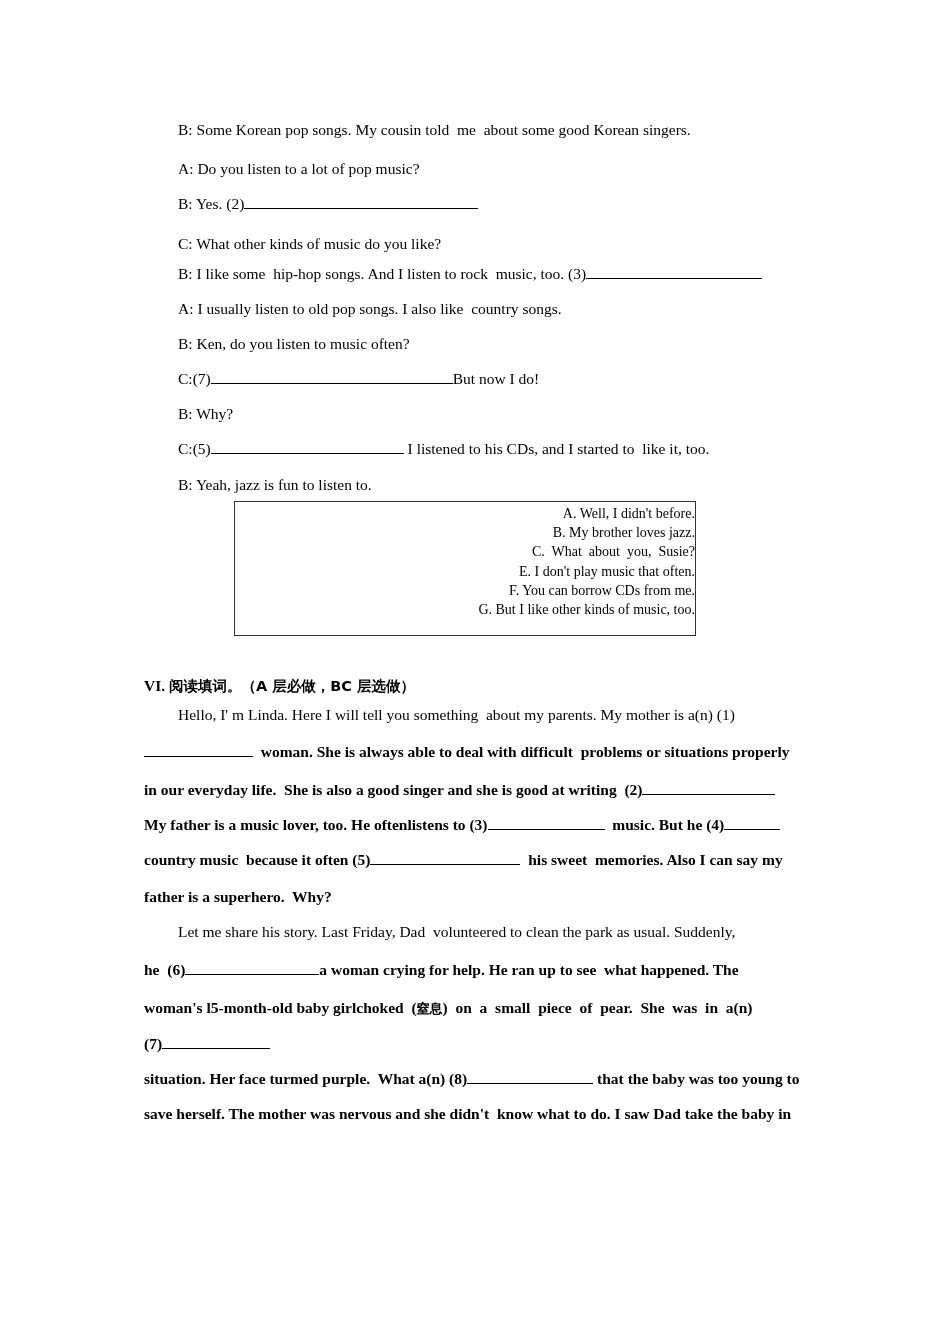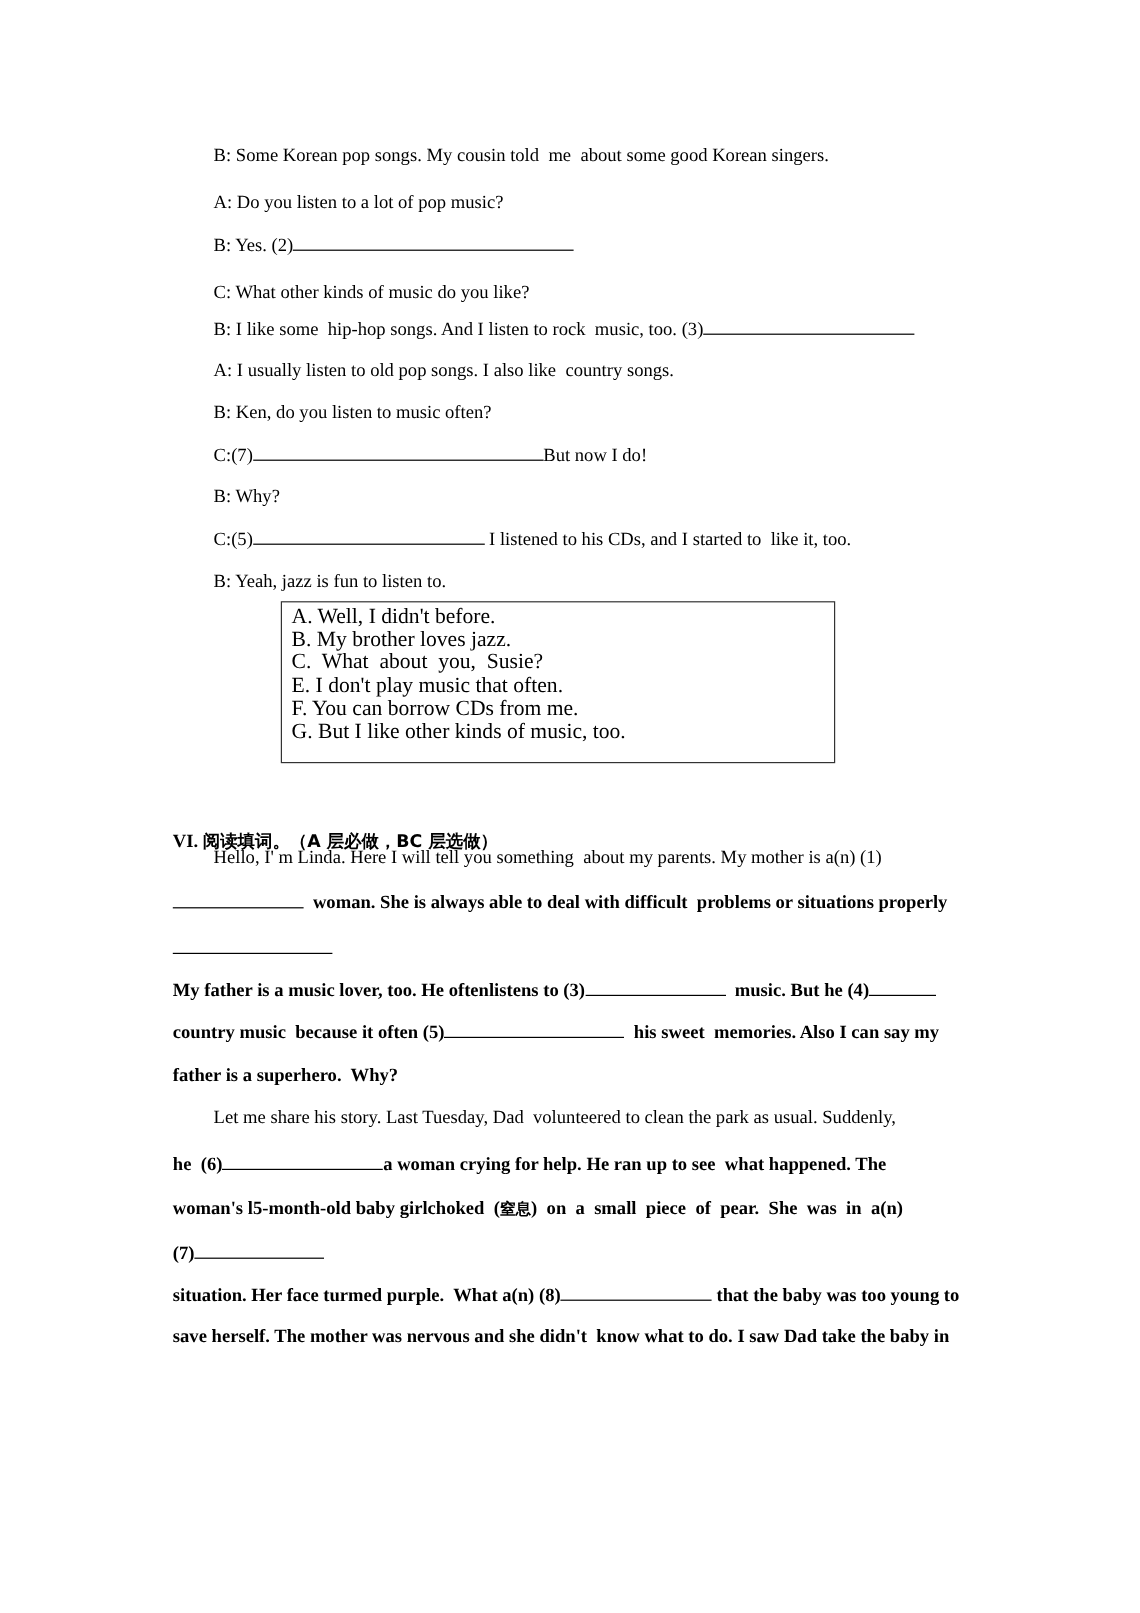--- a/index.html
+++ b/index.html
@@ -4,23 +4,23 @@
 <style>
   html, body { margin: 0; padding: 0; background: #ffffff; }
   body { width: 950px; height: 1344px; position: relative; overflow: hidden;
          font-family: "Liberation Serif", "DejaVu Serif", serif; color: #000; }
   .line { position: absolute; font-size: 15.5px; white-space: pre; line-height: 20px; }
   .dlg { left: 178px; }
   .para { left: 144px; font-weight: bold; }
   .indent { left: 178px; }
   .options-box { position: absolute; left: 234px; top: 501px; width: 462px; height: 135px;
                  border: 1px solid #333; box-sizing: border-box; padding: 2px 0 0 8px; }
-  .opt { font-size: 18px; line-height: 19.2px; white-space: pre; }
+  .opt { font-size: 14px; line-height: 19.2px; white-space: pre; text-align: right; }
   .heading { position: absolute; left: 144px; top: 676px; font-size: 15.5px; font-weight: bold;
-             white-space: pre; line-height: 20px; margin-top: 16px; }
+             white-space: pre; line-height: 20px; }
   .heading .cn { font-family: "DejaVu Sans", sans-serif; font-weight: bold; font-size: 14.5px; }
   .blank { display: inline-block; border-bottom: 1px solid #000; height: 14px; vertical-align: baseline; }
   .cjk { font-family: "DejaVu Sans", sans-serif; font-size: 13px; }
 </style>
 </head>
 <body>
 
 <div class="line dlg" style="top:120px">B: Some Korean pop songs. My cousin told  me  about some good Korean singers.</div>
 <div class="line dlg" style="top:159px">A: Do you listen to a lot of pop music?</div>
 <div class="line dlg" style="top:194px"><span>B: Yes. (2)</span><span class="blank" style="width:234px"></span></div>
@@ -39,22 +39,22 @@
   <div class="opt">C.  What  about  you,  Susie?</div>
   <div class="opt">E. I don't play music that often.</div>
   <div class="opt">F. You can borrow CDs from me.</div>
   <div class="opt">G. But I like other kinds of music, too.</div>
 </div>
 
 <div class="heading"><span>VI.</span> <span class="cn">阅读填词。（A 层必做，BC 层选做）</span></div>
 
 <div class="line indent" style="top:705px">Hello, I' m Linda. Here I will tell you something  about my parents. My mother is a(n) (1)</div>
 <div class="line para" style="top:742px"><span class="blank" style="width:109px"></span><span>  woman. She is always able to deal with difficult  problems or situations properly</span></div>
-<div class="line para" style="top:780px"><span class="blank" style="width:133px"></span></div>
+<div class="line para" style="top:780px"><span>in our everyday life.  She is also a good singer and she is good at writing  (2)</span><span class="blank" style="width:133px"></span></div>
 <div class="line para" style="top:815px"><span>My father is a music lover, too. He oftenlistens to (3)</span><span class="blank" style="width:117px"></span><span>  music. But he (4)</span><span class="blank" style="width:56px"></span></div>
 <div class="line para" style="top:850px"><span>country music  because it often (5)</span><span class="blank" style="width:150px"></span><span>  his sweet  memories. Also I can say my</span></div>
 <div class="line para" style="top:887px">father is a superhero.  Why?</div>
-<div class="line indent" style="top:922px">Let me share his story. Last Tuesday, Dad  volunteered to clean the park as usual. Suddenly,</div>
+<div class="line indent" style="top:922px">Let me share his story. Last Friday, Dad  volunteered to clean the park as usual. Suddenly,</div>
 <div class="line para" style="top:960px"><span>he  (6)</span><span class="blank" style="width:134px"></span><span>a woman crying for help. He ran up to see  what happened. The</span></div>
 <div class="line para" style="top:998px"><span>woman's l5-month-old baby girlchoked  (</span><span class="cjk">窒息</span><span>)  on  a  small  piece  of  pear.  She  was  in  a(n)</span></div>
 <div class="line para" style="top:1034px"><span>(7)</span><span class="blank" style="width:108px"></span></div>
 <div class="line para" style="top:1069px"><span>situation. Her face turmed purple.  What a(n) (8)</span><span class="blank" style="width:126px"></span><span> that the baby was too young to</span></div>
 <div class="line para" style="top:1104px">save herself. The mother was nervous and she didn't  know what to do. I saw Dad take the baby in</div>
 
 </body></html>

